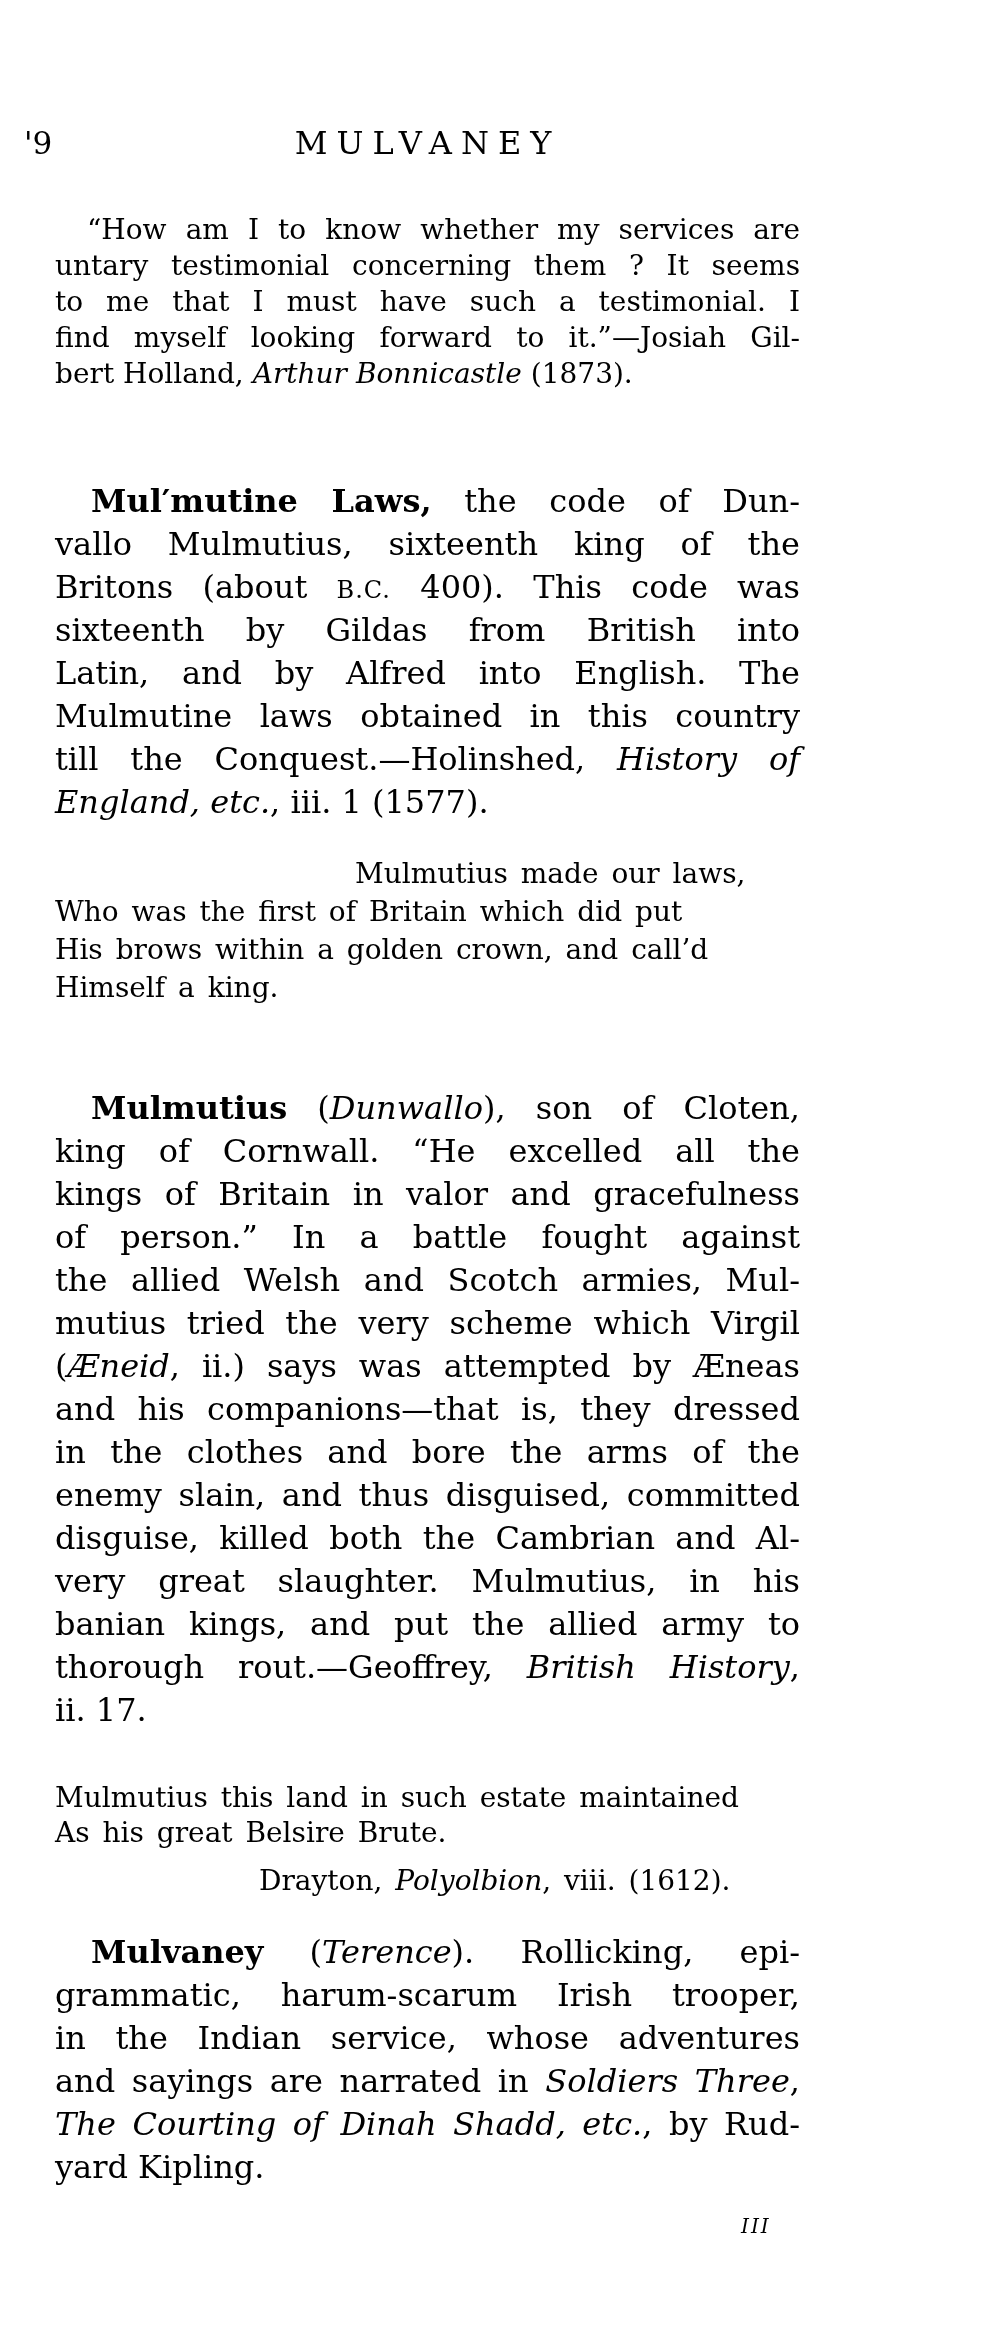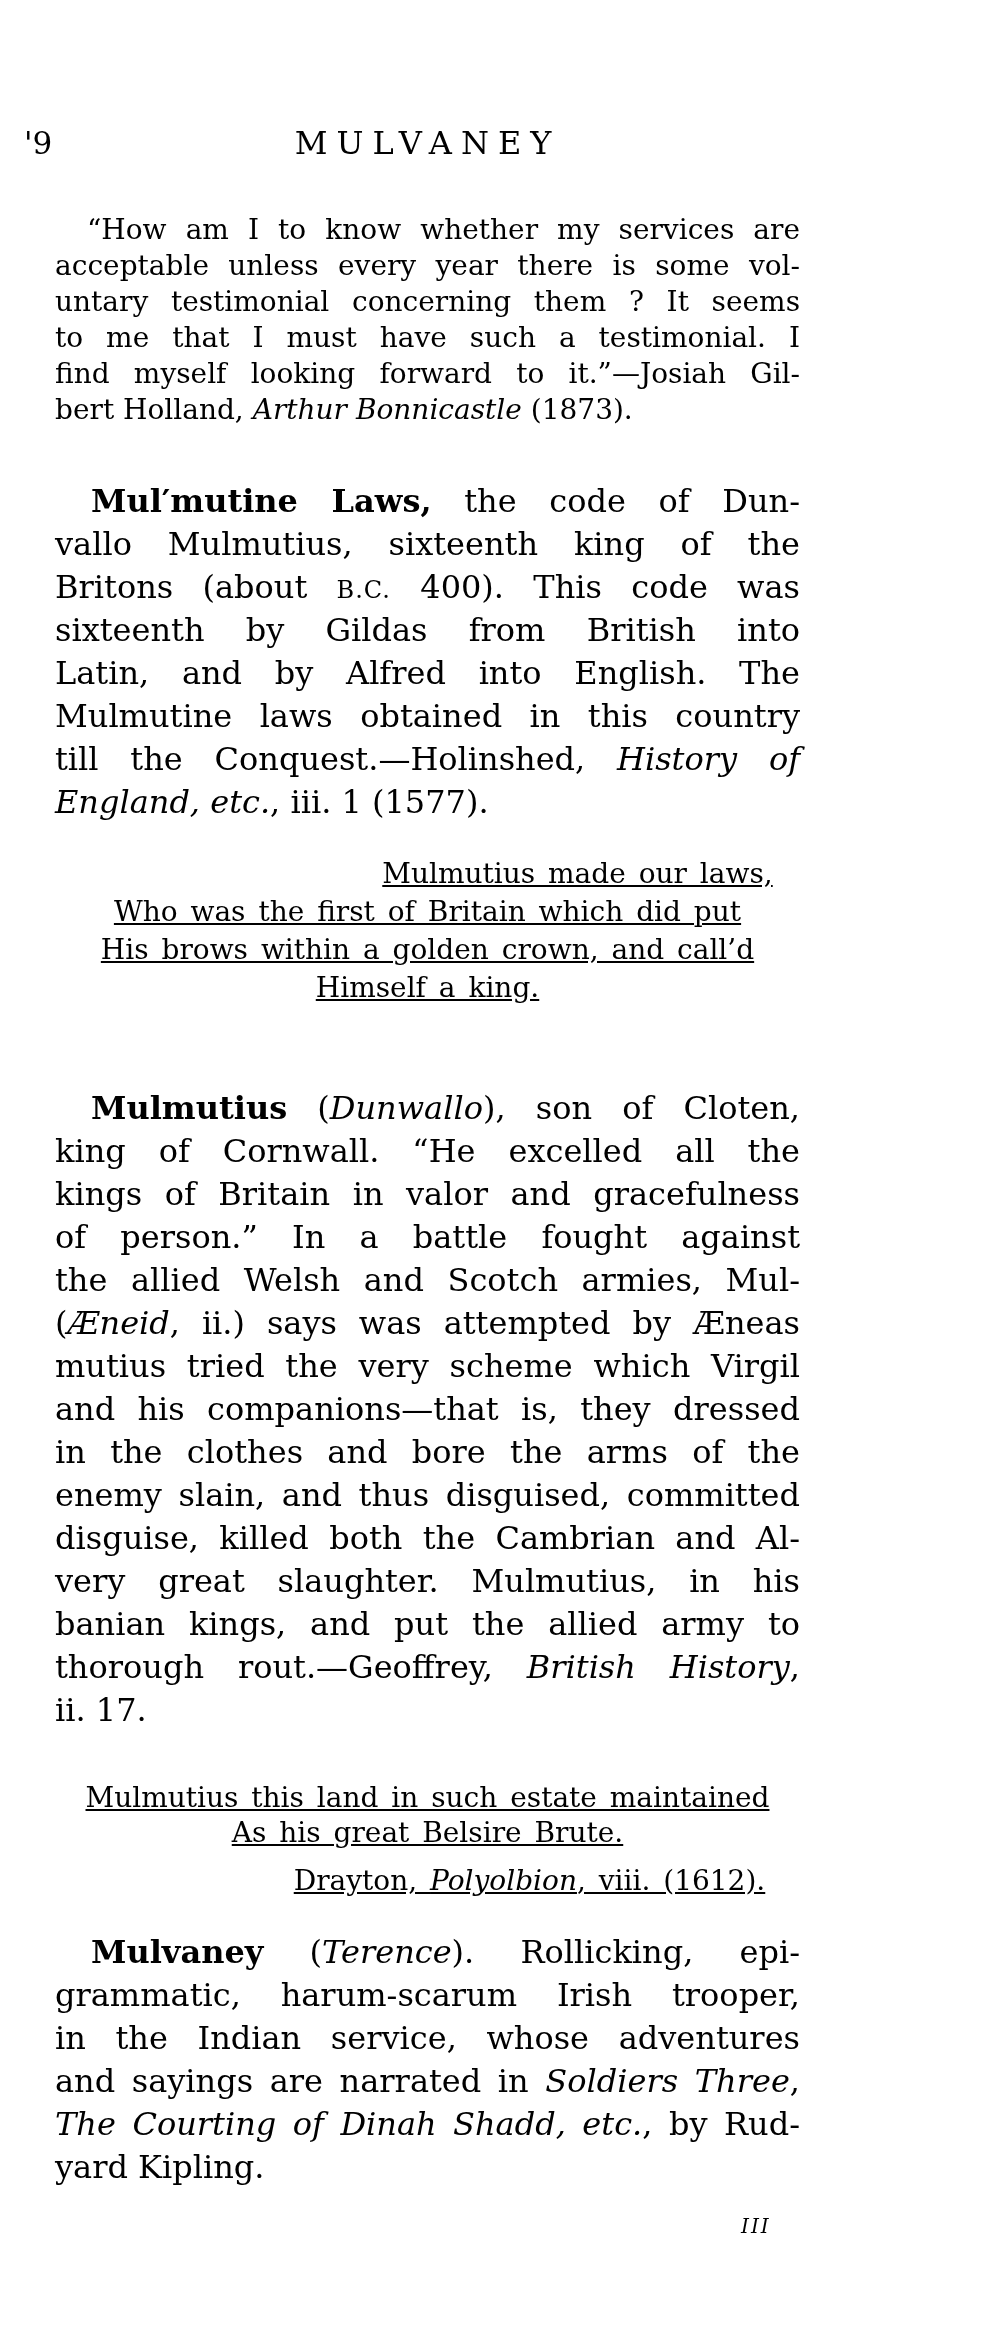--- a/index.html
+++ b/index.html
@@ -31,21 +31,21 @@
   
   .entry { font-size: 32px; }
   .entry .line { line-height: 43px; height: 43px; text-align: justify; text-align-last: justify; }
   .entry .line:first-child { text-indent: 36px; }
   .entry .line:last-child  { text-align: left; text-align-last: left; }
   .e1 { top: 480px; }
   .e2 { top: 1087px; }
   .e3 { top: 1931px; }
   
   .verse { font-size: 28px; }
-  .verse .line { text-align: center; word-spacing: 4px; text-decoration: underline; }
+  .verse .line { text-align: left; word-spacing: 4px; }
   .v1 { top: 855px; }
   .v1 .line { line-height: 38px; height: 38px; }
   .v1 .line:nth-child(1) { padding-left: 300px; }
   .v1 .line:nth-child(5) { padding-left: 34px; }
   .v2 { top: 1780px; }
   .v2 .line { line-height: 35px; height: 35px; }
   .v2 .line:nth-child(3) { padding-left: 204px; margin-top: 13px; }
   
   .sig { position: absolute; left: 741px; top: 2214px; font-size: 20px; letter-spacing: 2px; font-style: italic; }
   
@@ -57,21 +57,20 @@
 <body>
 
 <div class="page">
   <header class="pagehead">
     <span class="pagenum">'9</span>
     <h1 class="runhead">MULVANEY</h1>
   </header>
 
   <section class="block quote">
       <div class="line"><span>“How am I to know whether my services are</span></div>
-      <div class="line"><span>acceptable unless every year there is some vol-</span></div>
       <div class="line"><span>untary testimonial concerning them ?  It seems</span></div>
       <div class="line"><span>to me that I must have such a testimonial.  I</span></div>
       <div class="line"><span>find myself looking forward to it.”—Josiah Gil-</span></div>
       <div class="line"><span>bert Holland, </span><span class="i">Arthur Bonnicastle</span><span> (1873).</span></div>
     </section>
   <section class="block entry e1">
       <div class="line"><span class="b">Mul′mutine Laws,</span><span> the code of Dun-</span></div>
       <div class="line"><span>vallo Mulmutius, sixteenth king of the</span></div>
       <div class="line"><span>Britons (about </span><span class="sc">B.C.</span><span> 400).  This code was</span></div>
       <div class="line"><span>sixteenth by Gildas from British into</span></div>
@@ -85,22 +84,22 @@
       <div class="line"><span>Who was the first of Britain which did put</span></div>
       <div class="line"><span>His brows within a golden crown, and call’d</span></div>
       <div class="line"><span>Himself a king.</span></div>
     </section>
   <section class="block entry e2">
       <div class="line"><span class="b">Mulmutius</span><span> (</span><span class="i">Dunwallo</span><span>), son of Cloten,</span></div>
       <div class="line"><span>king of Cornwall.  “He excelled all the</span></div>
       <div class="line"><span>kings of Britain in valor and gracefulness</span></div>
       <div class="line"><span>of person.”  In a battle fought against</span></div>
       <div class="line"><span>the allied Welsh and Scotch armies, Mul-</span></div>
+      <div class="line"><span>mutius tried the very scheme which Virgil</span></div>
       <div class="line"><span>(</span><span class="i">Æneid</span><span>, ii.) says was attempted by Æneas</span></div>
-      <div class="line"><span>mutius tried the very scheme which Virgil</span></div>
       <div class="line"><span>and his companions—that is, they dressed</span></div>
       <div class="line"><span>in the clothes and bore the arms of the</span></div>
       <div class="line"><span>enemy slain, and thus disguised, committed</span></div>
       <div class="line"><span>disguise, killed both the Cambrian and Al-</span></div>
       <div class="line"><span>very great slaughter.  Mulmutius, in his</span></div>
       <div class="line"><span>banian kings, and put the allied army to</span></div>
       <div class="line"><span>thorough rout.—Geoffrey, </span><span class="i">British History</span><span>,</span></div>
       <div class="line"><span>ii. 17.</span></div>
     </section>
   <section class="block verse v2">

